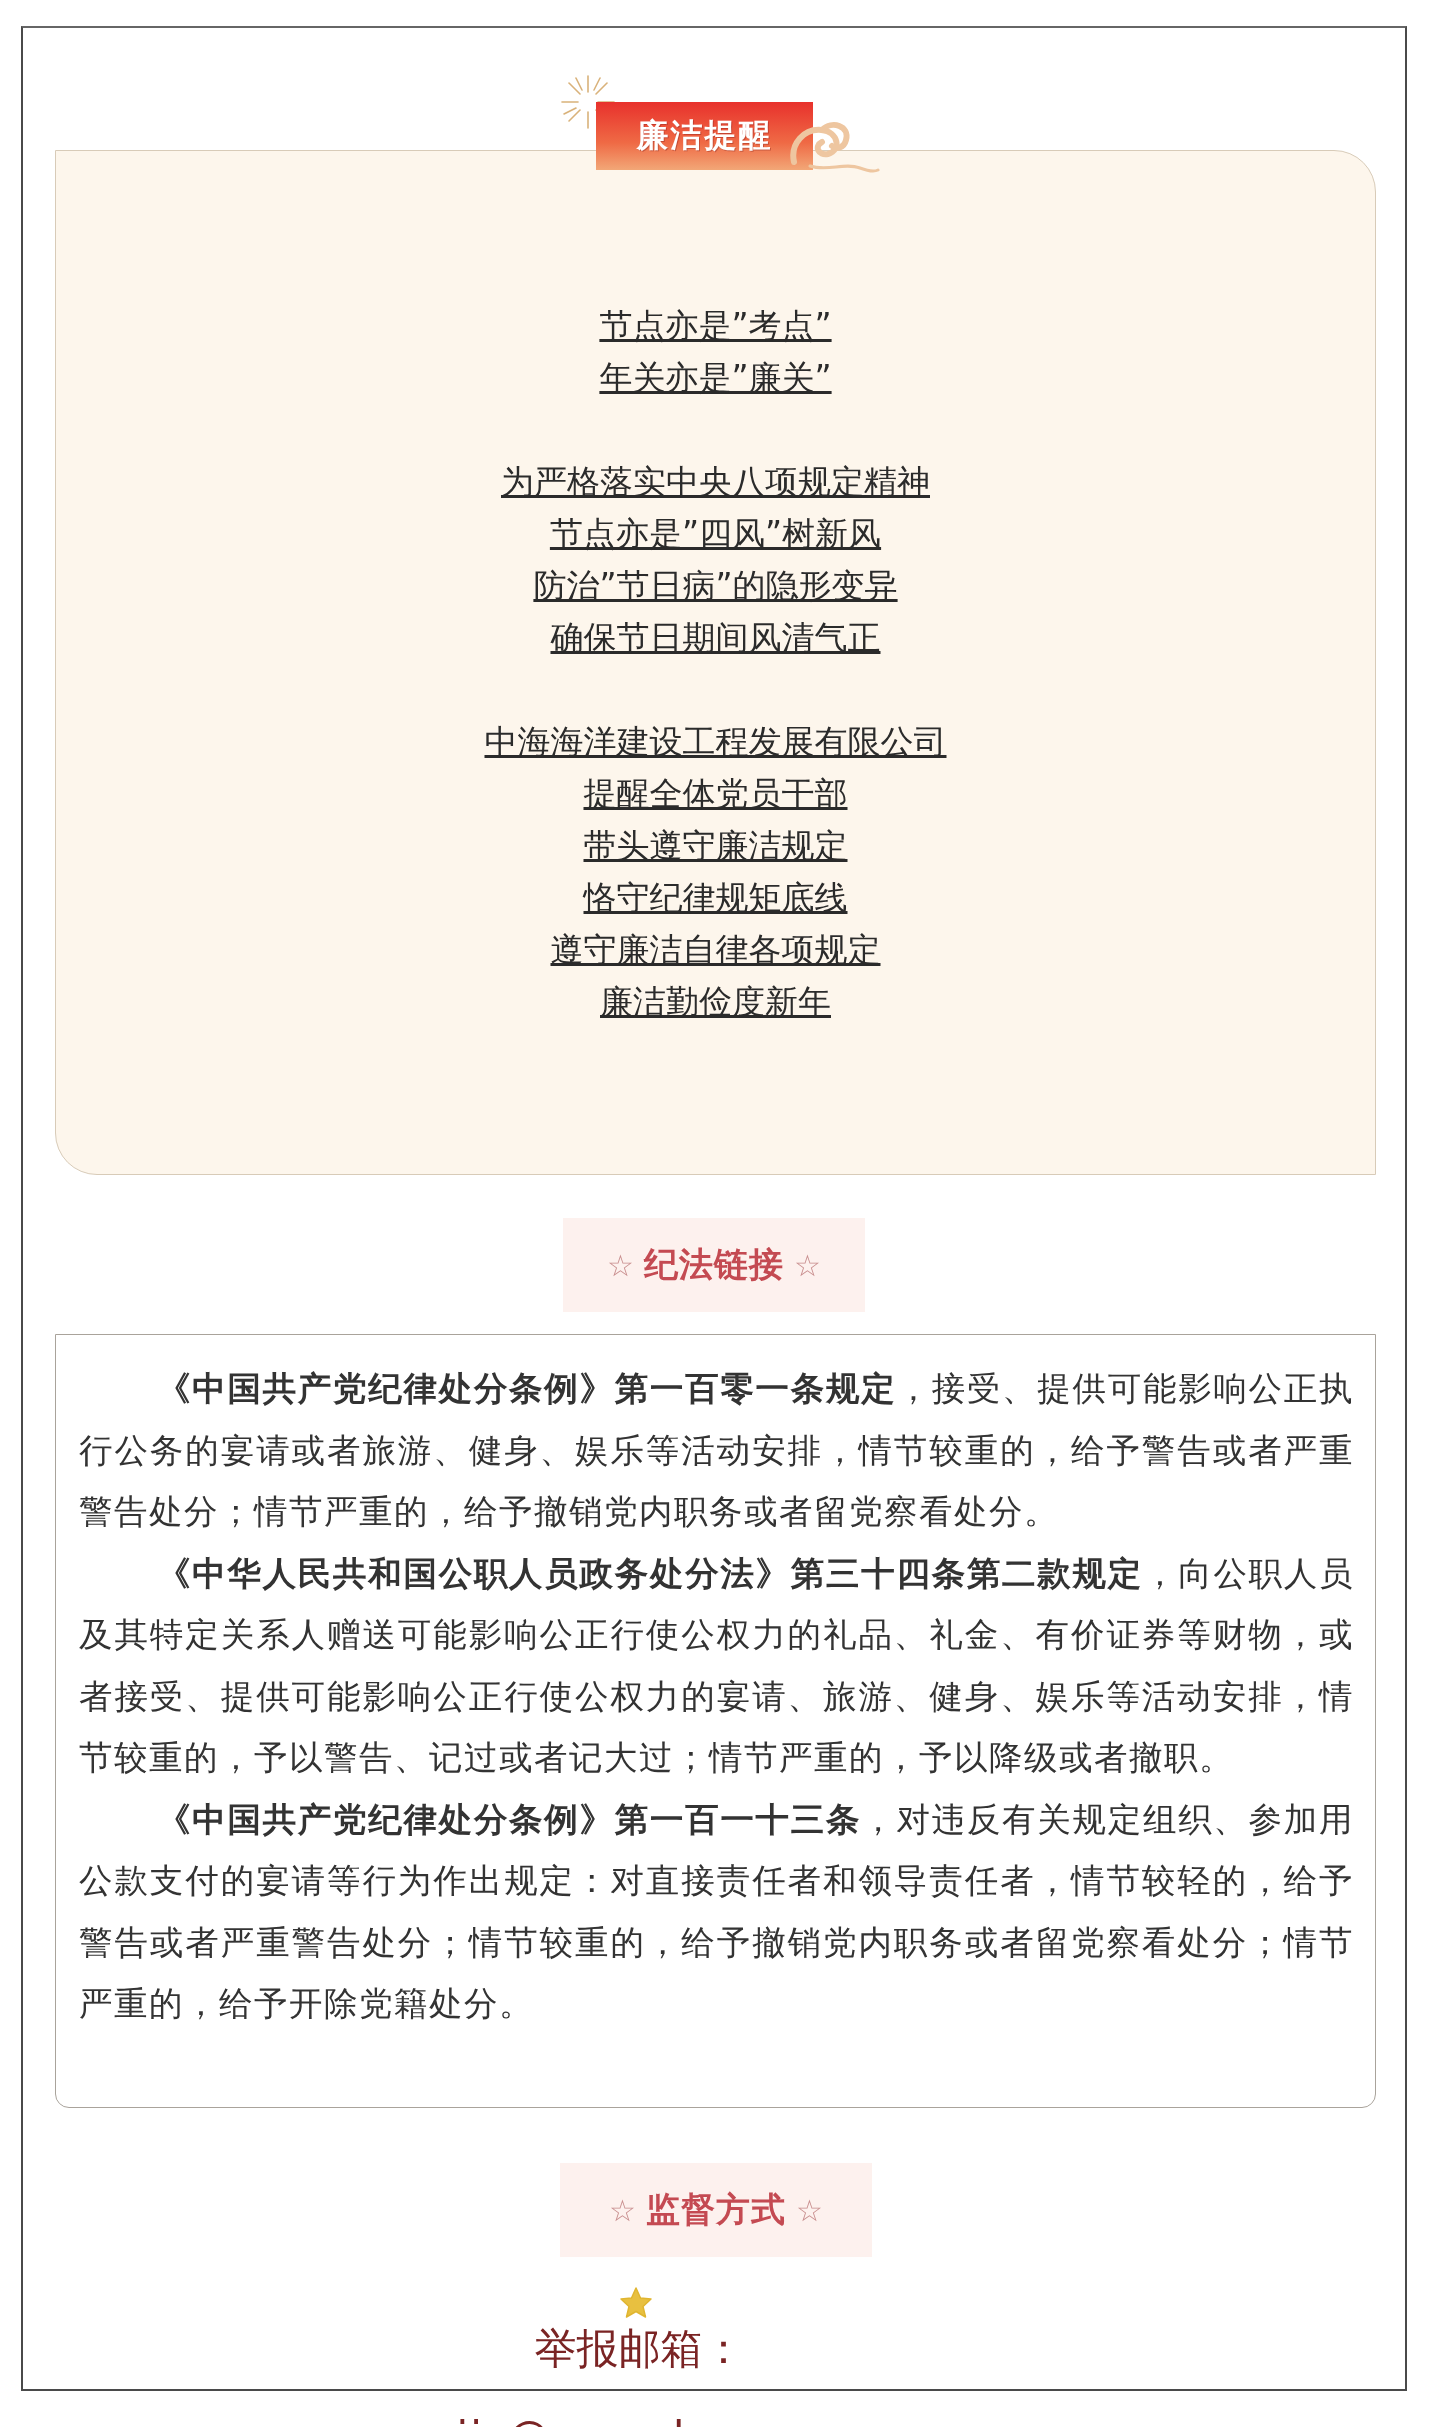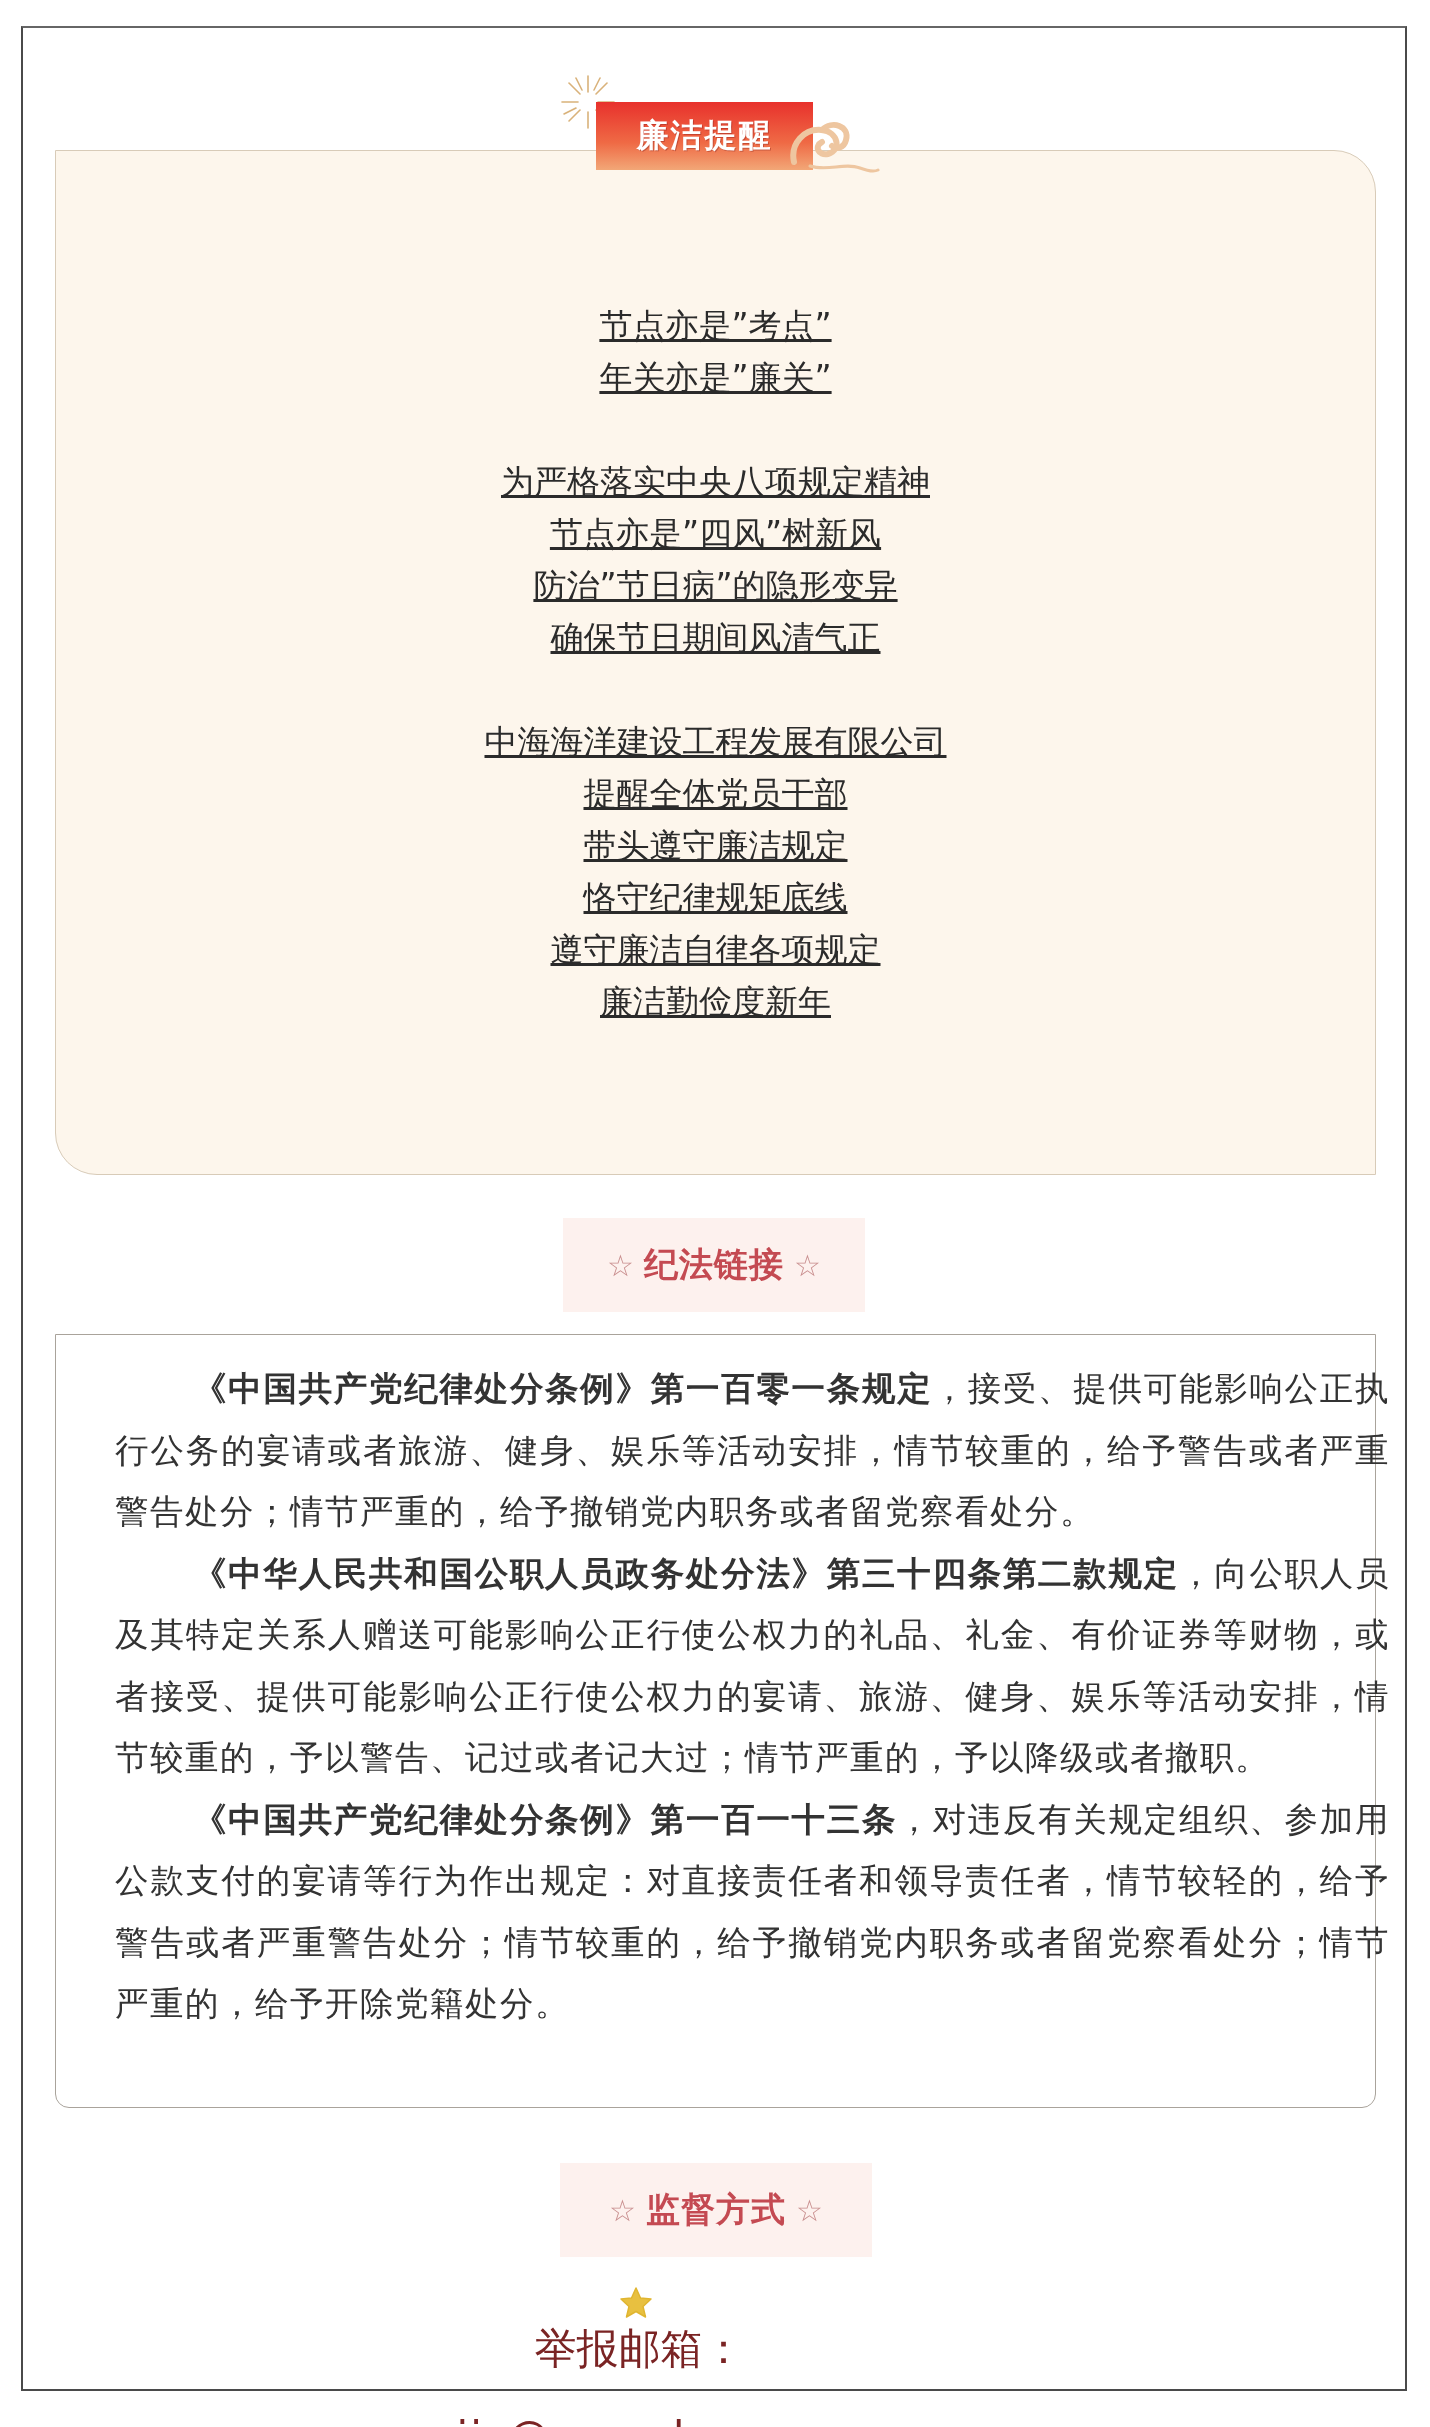--- a/index.html
+++ b/index.html
@@ -40,21 +40,21 @@
   .section-tag .star { color: #c98f8f; font-size: 30px; }
   .section-tag .label { color: #c44a52; font-weight: bold; font-size: 34px; letter-spacing: 1px; font-family: Liberation Mono, monospace; }
   .tag-law { left: 563px; top: 1218px; width: 302px; height: 94px; }
   .tag-supervise { left: 560px; top: 2163px; width: 312px; height: 94px; }
   .law-box {
     position: absolute; left: 55px; top: 1334px; width: 1321px; height: 774px;
     border: 1.5px solid #a9a39b; box-sizing: border-box; border-radius: 0 0 14px 14px; background: #fff;
   }
   .law-text {
     position: absolute; left: 79px; top: 1358px; width: 1275px;
-    font-size: 33.5px; line-height: 61.5px; color: #333; text-align: justify; letter-spacing: 1.5px; margin-left: 36px;
+    font-size: 33.5px; line-height: 61.5px; color: #333; text-align: justify; letter-spacing: 1.5px;
   }
   .law-text p { margin: 0; text-indent: 78px; }
   .law-text b { color: #333; font-weight: bold; }
   .email-line {
     position: absolute; left: 0; top: 2285px; width: 1279px; display: flex; justify-content: center; align-items: center;
     font-size: 42px; color: #7a2424; flex-direction: column;
   }
   .email-line .gold-star { width: 36px; height: 36px; margin-right: 8px; }
   .email-line .value { letter-spacing: 2px; margin-top: 36px; }
 </style>

